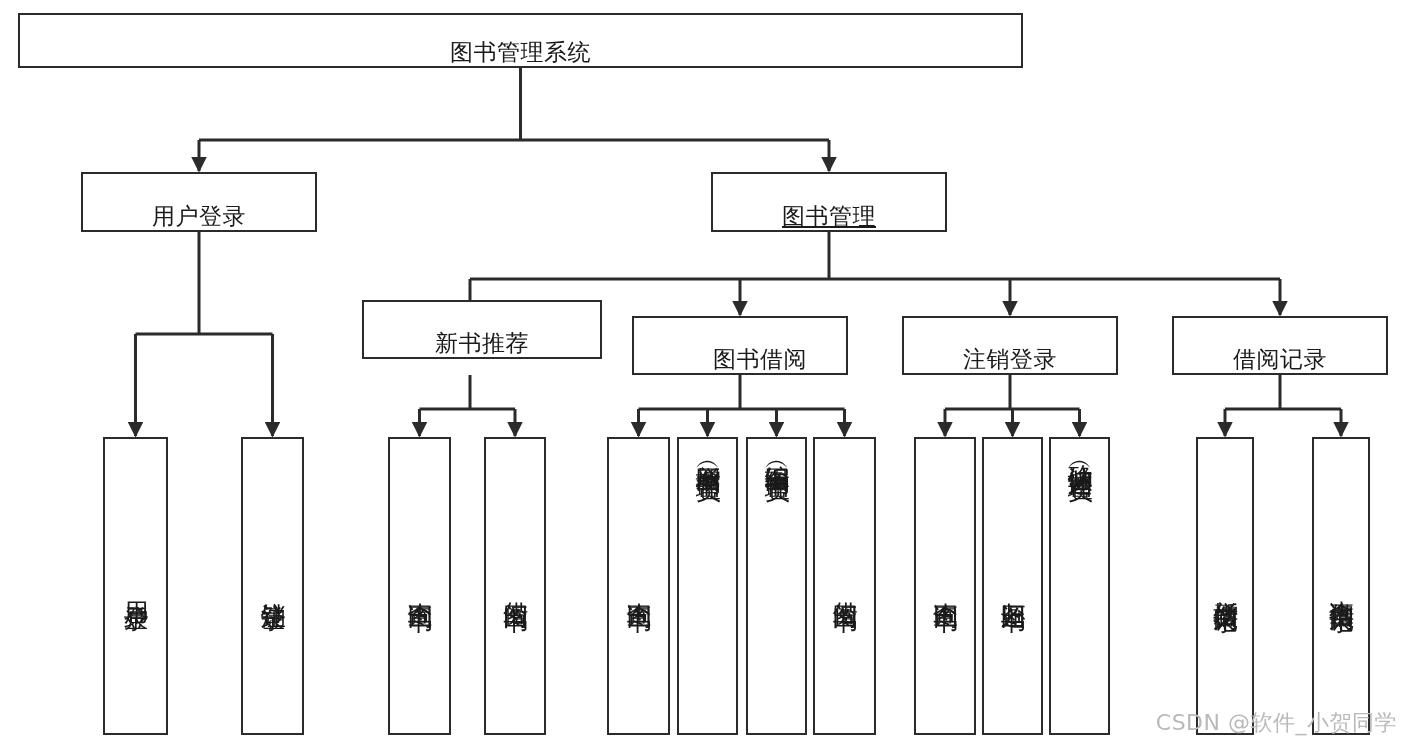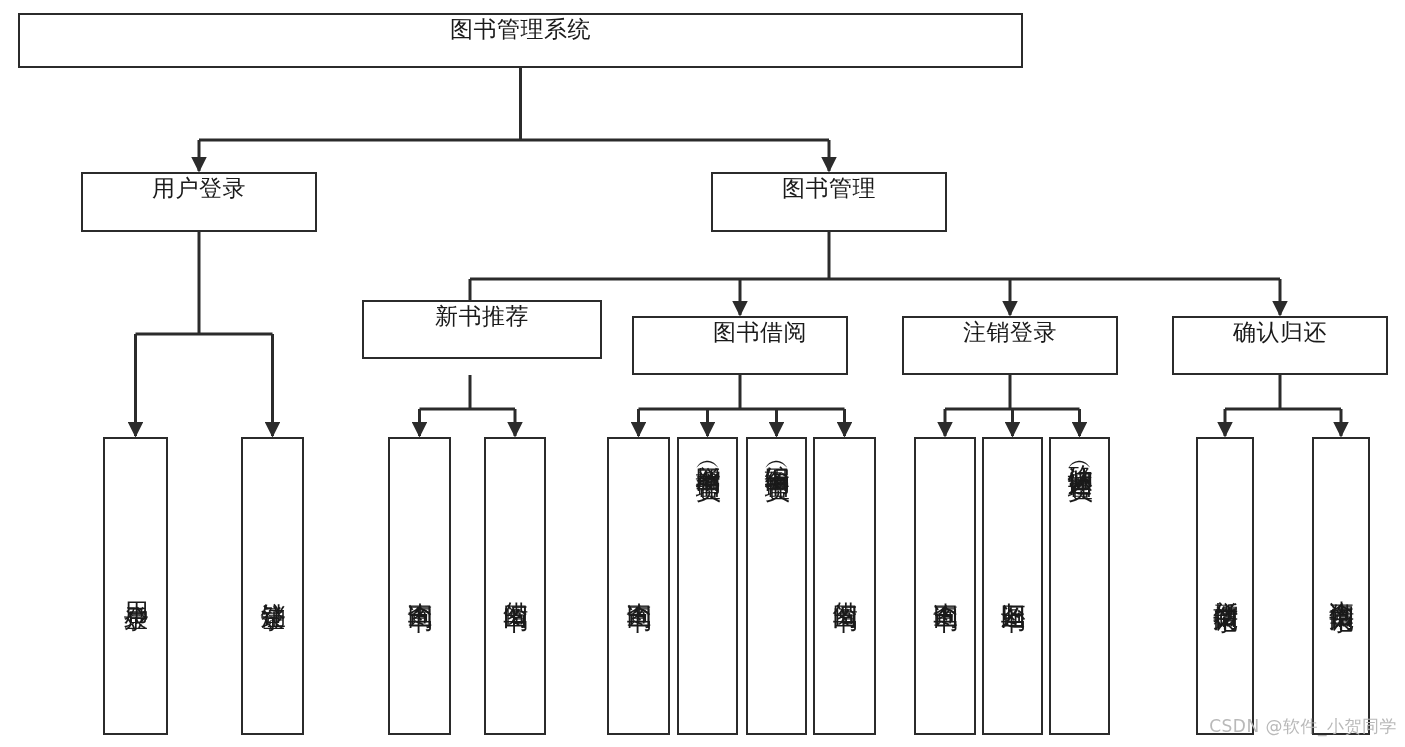--- a/index.html
+++ b/index.html
@@ -25,21 +25,21 @@
     width: 1405px;
     height: 747px;
     pointer-events: none;
   }
   .node {
     position: absolute;
     box-sizing: border-box;
     border: 2.5px solid #2b2b2b;
     background: #ffffff;
     display: flex;
-    align-items: flex-start;
+    align-items: flex-end;
     justify-content: center;
     color: #1a1a1a;
   }
   .node-label {
     display: block;
     text-align: center;
     line-height: 1.22;
     letter-spacing: 0.5px;
   }
   .node.horizontal .node-label {
@@ -59,21 +59,21 @@
     white-space: nowrap;
   }
   .node.vertical.centered {
     align-items: center;
     padding-top: 0;
   }
   #watermark {
     position: absolute;
     right: 8px;
     bottom: 9px;
-    font-size: 17px;
+    font-size: 22px;
     color: #b9b9b9;
     white-space: nowrap;
     letter-spacing: 0.5px;
   }
 </style>
 </head>
 <body>
 
 <div id="diagram-root">
 
@@ -120,35 +120,35 @@
       </g>
   </svg>
 
   <div class="node horizontal" style="left:18px;top:13px;width:1005px;height:55px;">
     <span class="node-label">图书管理系统</span>
   </div>
 
   <div class="node horizontal" style="left:81px;top:172px;width:236px;height:60px;">
     <span class="node-label">用户登录</span>
   </div>
-  <div class="node horizontal" style="left:711px;top:172px;width:236px;height:60px;">
+  <div class="node horizontal" style="left:711px;top:172px;width:236px;height:60px;text-decoration:underline;">
     <span class="node-label">图书管理</span>
   </div>
 
   <div class="node horizontal" style="left:362px;top:300px;width:240px;height:59px;">
     <span class="node-label">新书推荐</span>
   </div>
   <div class="node horizontal" style="left:632px;top:316px;width:216px;height:59px;padding-left:40px;">
     <span class="node-label">图书借阅</span>
   </div>
   <div class="node horizontal" style="left:902px;top:316px;width:216px;height:59px;">
     <span class="node-label">注销登录</span>
   </div>
   <div class="node horizontal" style="left:1172px;top:316px;width:216px;height:59px;">
-    <span class="node-label">确认归还</span>
+    <span class="node-label">借阅记录</span>
   </div>
 
   <div class="node vertical centered" style="left:103px;top:437px;width:65px;height:298px;">
     <span class="node-label">用户登录</span>
   </div>
   <div class="node vertical centered" style="left:241px;top:437px;width:63px;height:298px;">
     <span class="node-label">注销登录</span>
   </div>
 
   <div class="node vertical centered" style="left:388px;top:437px;width:63px;height:298px;">

